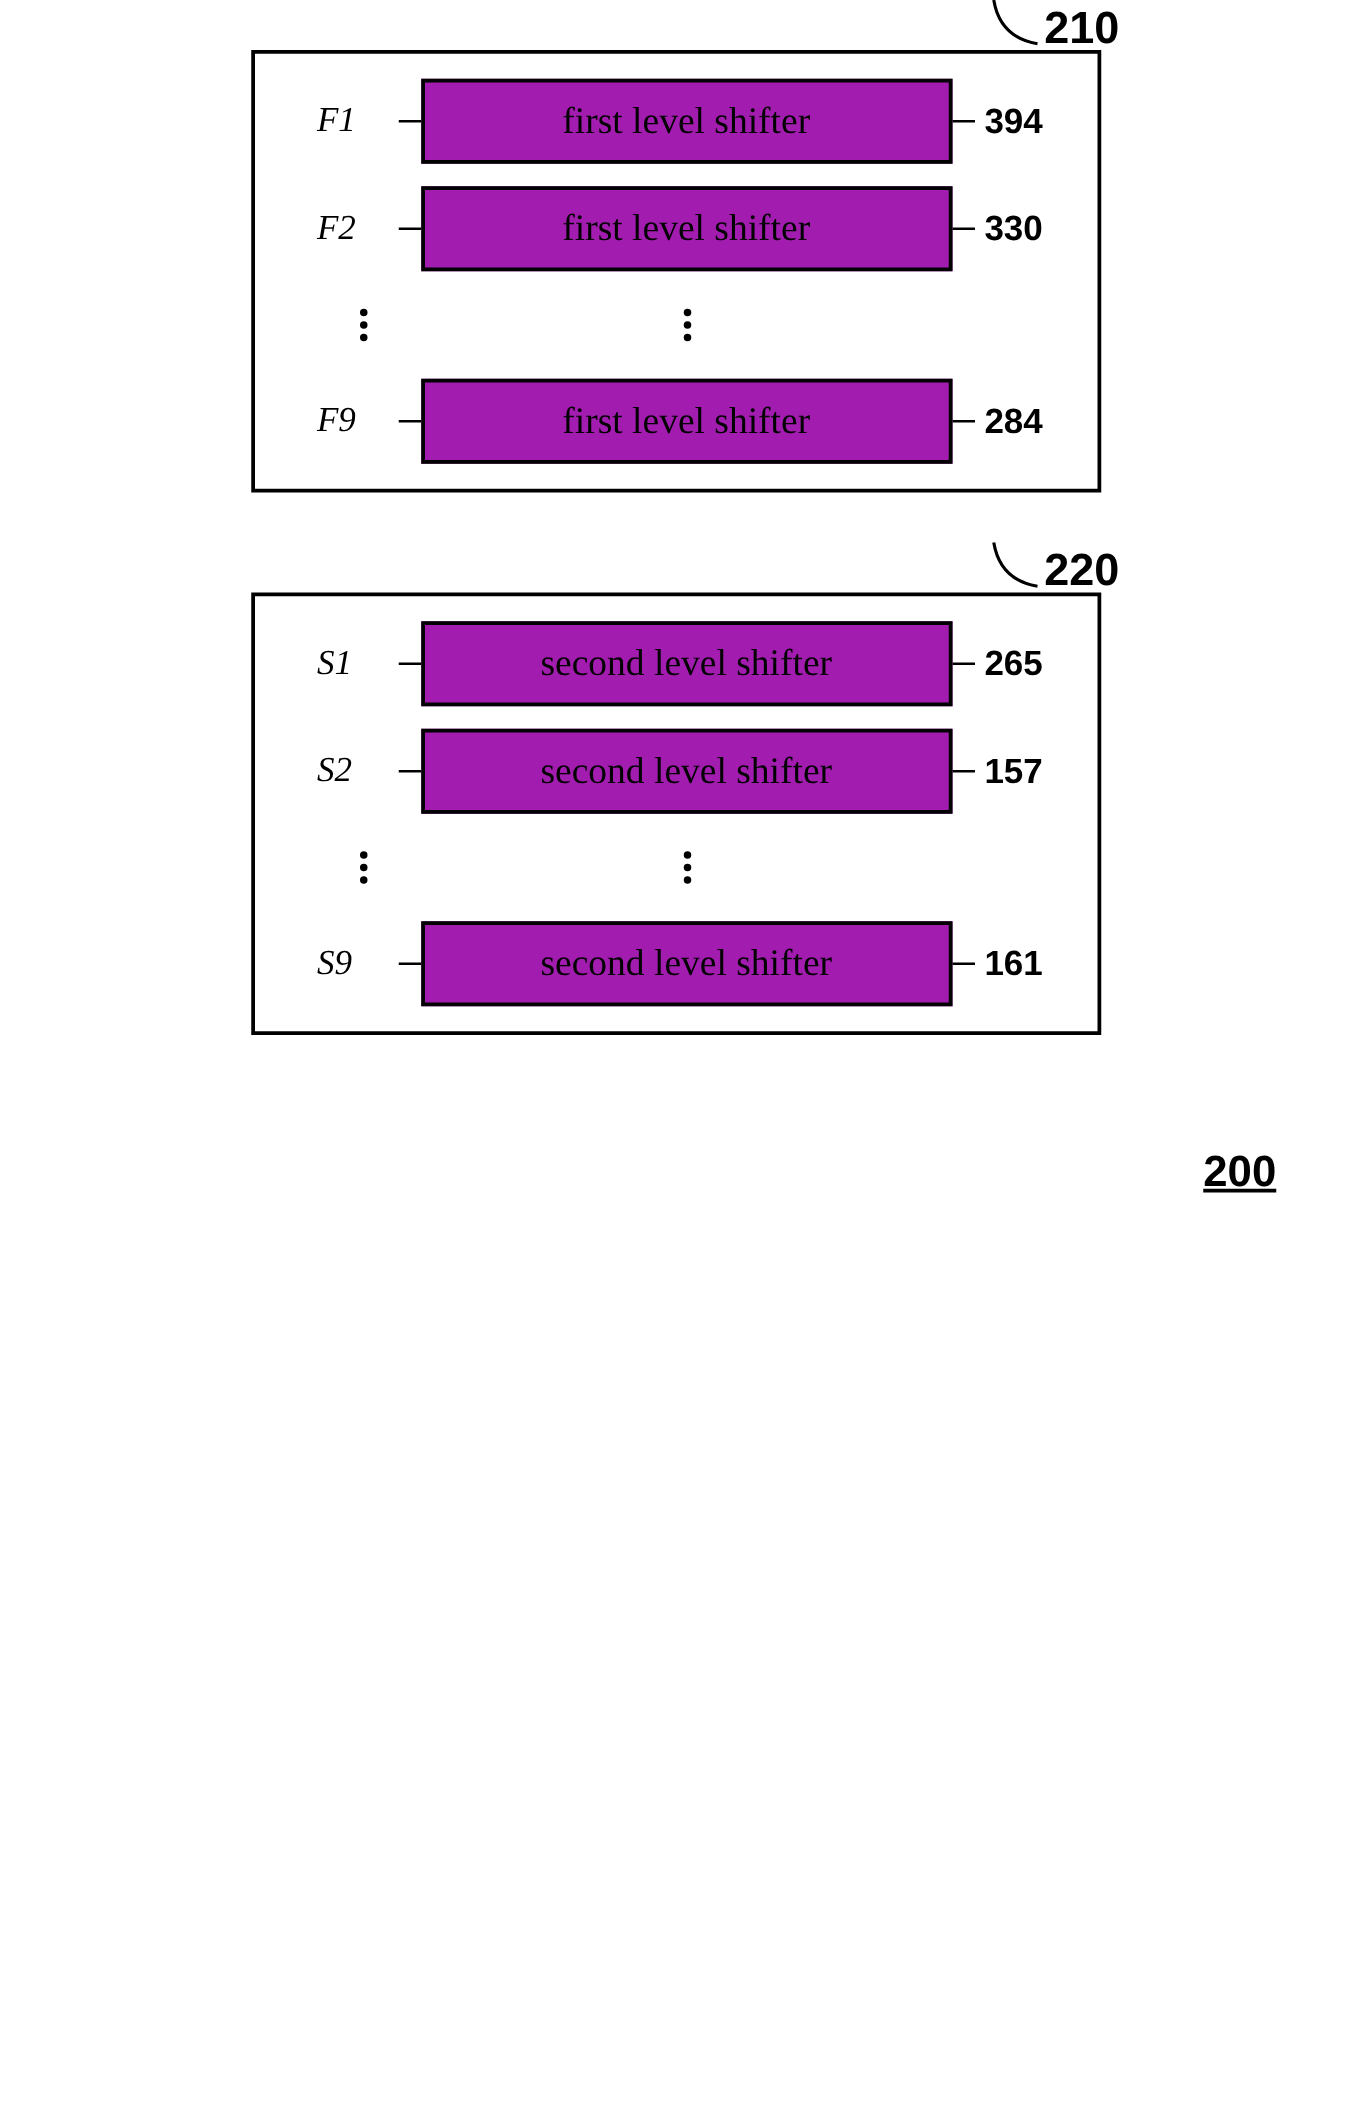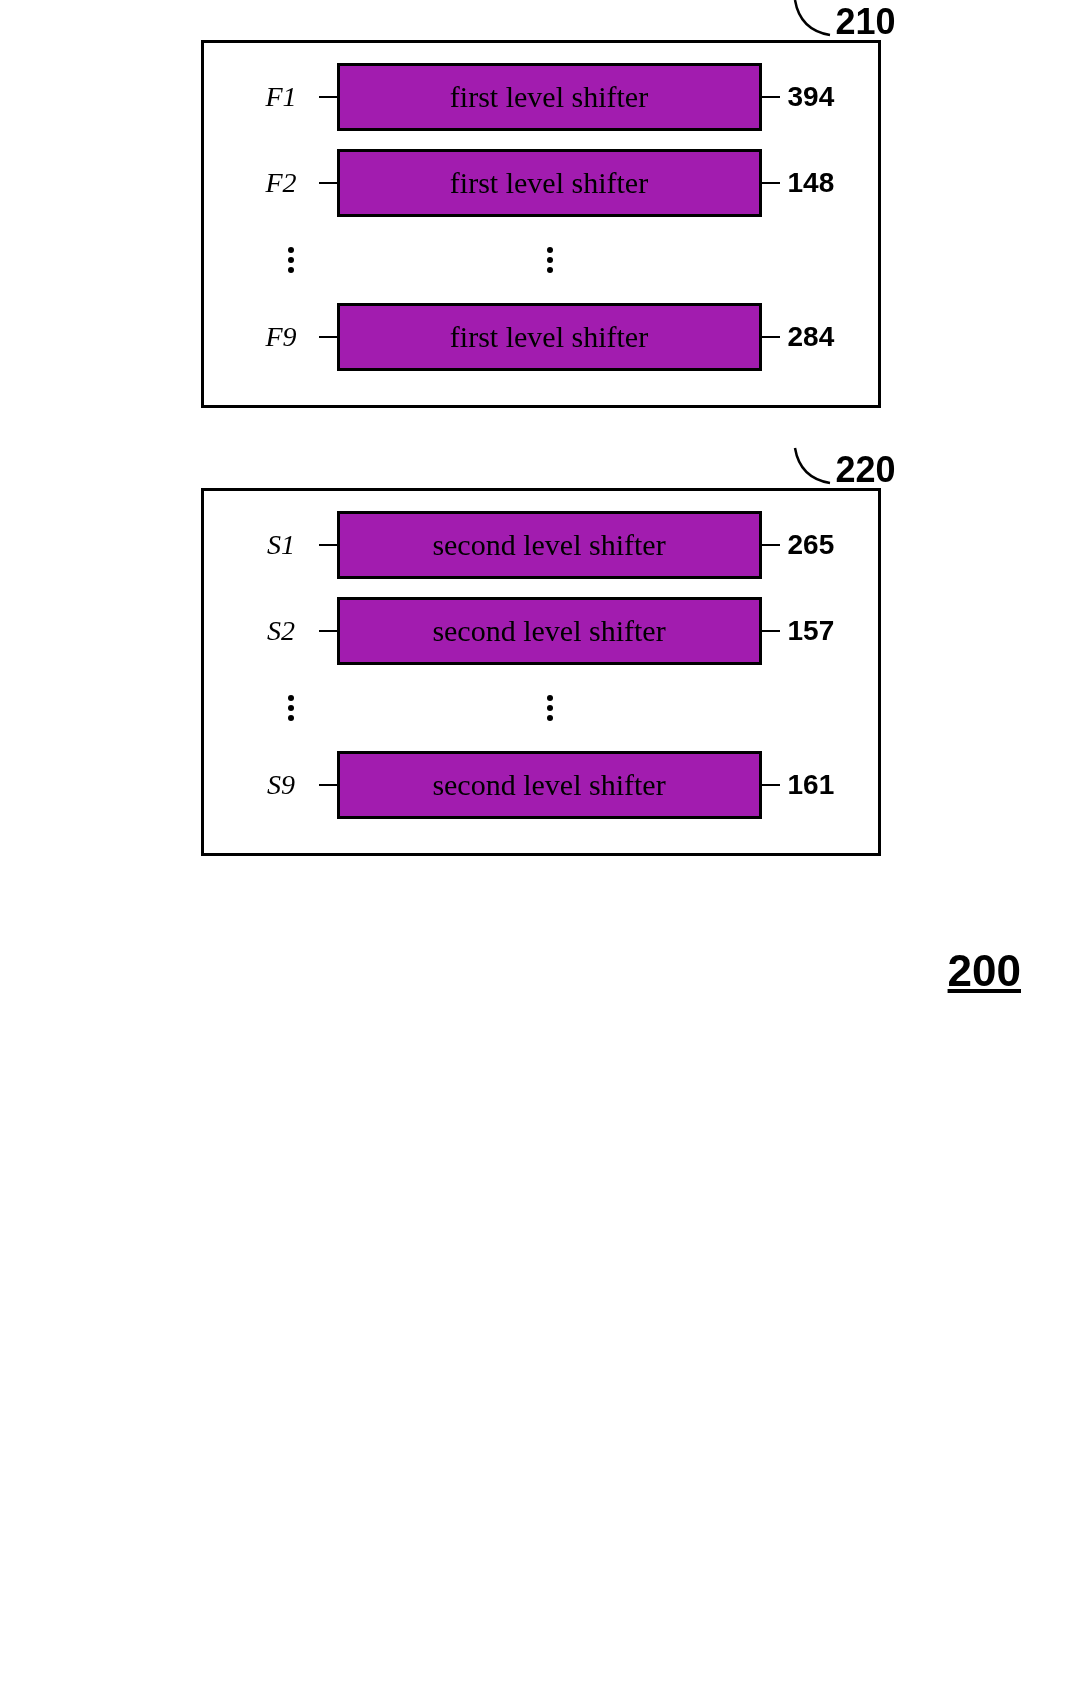--- a/index.html
+++ b/index.html
@@ -39,29 +39,29 @@
 
     
     .row {
       display: flex;
       align-items: center;
       margin-bottom: 18px;
       position: relative;
     }
 
     .row:last-child {
-      margin-bottom: 14px;
+      margin-bottom: 0;
     }
 
     .row-label {
       font-size: 28px;
       font-style: italic;
       font-family: 'Times New Roman', Times, serif;
       width: 55px;
-      text-align: center;
+      text-align: left;
       margin-right: 10px;
       flex-shrink: 0;
     }
 
     .row-arrow {
       width: 18px;
       height: 2px;
       background: #000;
       flex-shrink: 0;
       margin-right: 0;
@@ -164,21 +164,21 @@
           <div class="shifter-box">first  level  shifter</div>
           <div class="row-number-connector"></div>
           <span class="row-number">394</span>
         </div>
 
         <div class="row">
           <span class="row-label">F2</span>
           <div class="row-arrow"></div>
           <div class="shifter-box">first  level  shifter</div>
           <div class="row-number-connector"></div>
-          <span class="row-number">148</span>
+          <span class="row-number">330</span>
         </div>
 
         <div class="dots-row">
           <div class="dots-left">
             <div class="dot"></div>
             <div class="dot"></div>
             <div class="dot"></div>
           </div>
           <div class="dots-center">
             <div class="dot"></div>
@@ -247,15 +247,15 @@
           <div class="row-arrow"></div>
           <div class="shifter-box">second  level  shifter</div>
           <div class="row-number-connector"></div>
           <span class="row-number">161</span>
         </div>
 
       </div>
     </div>
   </div>
 
-  <div class="bottom-label" style="width:680px; text-align:right; font-size:44px; font-weight:900; font-family:Arial,Helvetica,sans-serif; text-decoration:underline; margin-top:10px;">200</div>
+  <div class="bottom-label" style="width:680px; text-align:right; font-size:35px; font-weight:900; font-family:Arial,Helvetica,sans-serif; text-decoration:underline; margin-top:10px;">200</div>
 
 </div>
 
 </body></html>

